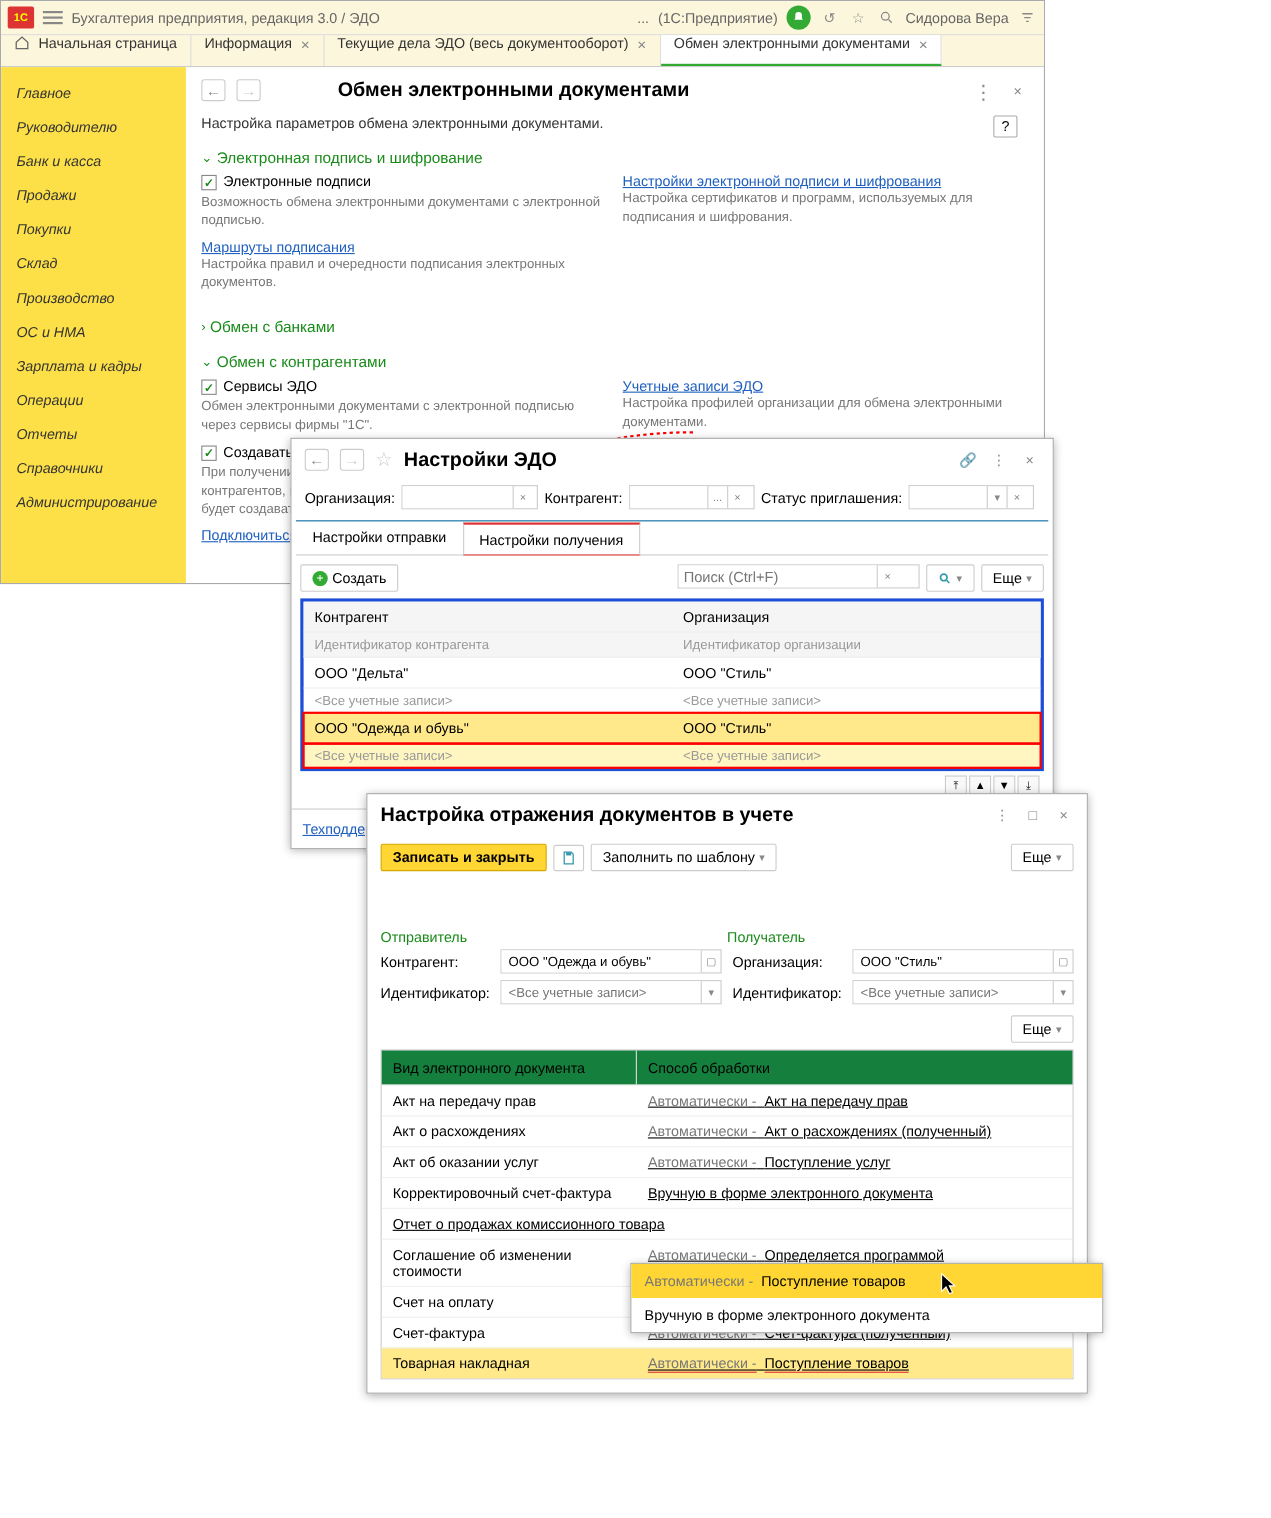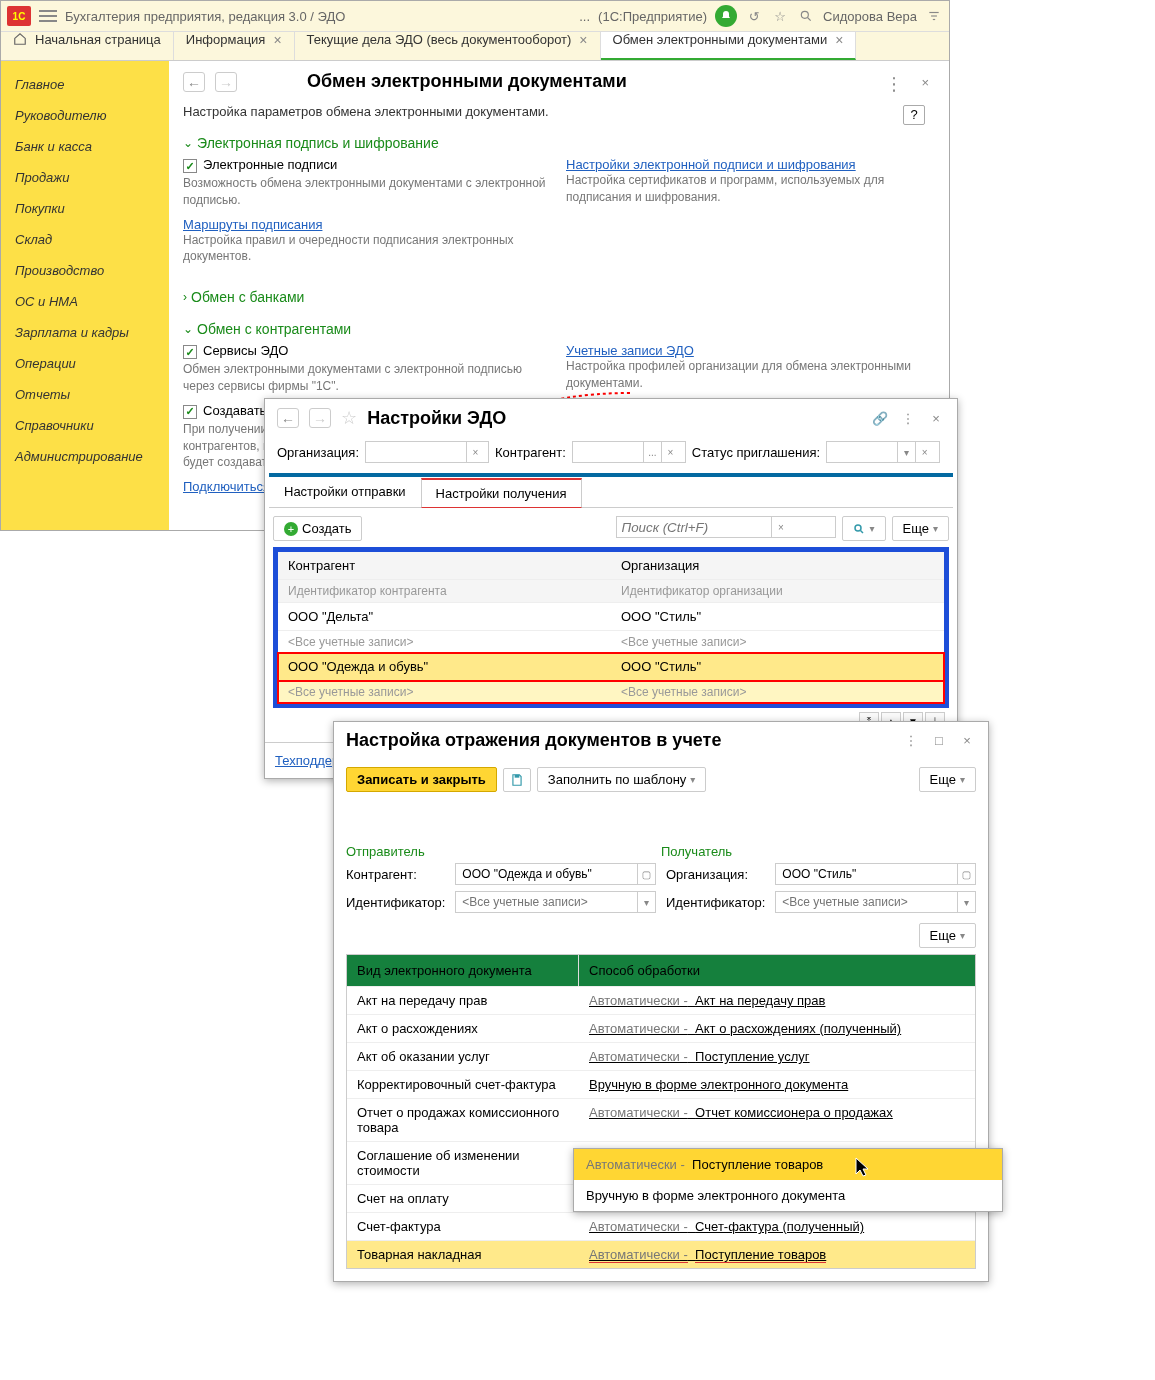--- a/index.html
+++ b/index.html
@@ -42,29 +42,29 @@
 
 .edo-window { position: absolute; top: 398px; left: 264px; width: 694px; background: #fff; border: 1px solid #aaa; box-shadow: 0 2px 8px rgba(0,0,0,0.3); z-index: 10; }
 .edo-header { padding: 8px 12px; display: flex; align-items: center; gap: 10px; }
 .star { color: #ccc; font-size: 18px; }
 .edo-title { font-size: 18px; font-weight: bold; }
 .edo-tools { margin-left: auto; display: flex; gap: 10px; color: #888; }
 .form-row { display: flex; align-items: center; gap: 6px; padding: 4px 12px; font-size: 13px; }
 .input-box { border: 1px solid #ccc; height: 22px; display: inline-flex; }
 .input-field { border: none; padding: 0 4px; outline: none; }
 .input-btn { border-left: 1px solid #ccc; width: 18px; display: flex; align-items: center; justify-content: center; color: #888; font-size: 10px; cursor: pointer; }
-.inner-tabs { display: flex; border-top: 4px solid #0369a1; border-bottom: 1px solid #ccc; margin: 6px 4px 0 4px; }
+.inner-tabs { display: flex; border-top: 1px solid #0369a1; border-bottom: 1px solid #ccc; margin: 6px 4px 0 4px; }
 .inner-tab { padding: 6px 14px; cursor: pointer; border: 1px solid transparent; border-bottom: none; }
 .inner-tab.active { border-top: 2px solid #d33; border-left: 1px solid #ccc; border-right: 1px solid #ccc; background: #fff; position: relative; top: 1px; }
 .inner-content { padding: 8px; }
 .toolbar-row { display: flex; gap: 6px; margin-bottom: 6px; }
 .btn { border: 1px solid #ccc; padding: 4px 10px; background: #fff; border-radius: 2px; cursor: pointer; display: inline-flex; align-items: center; gap: 4px; }
 .btn-create .plus { width: 14px; height: 14px; background: #3a3; border-radius: 50%; color: #fff; font-size: 11px; display: flex; align-items: center; justify-content: center; }
 .search-box { margin-left: auto; width: 220px; }
-.table { border: 5px solid #1d4ed8; }
+.table { border: 3px solid #1d4ed8; }
 .thead { background: #f5f5f5; }
 .tr { display: flex; }
 .td { flex: 1; padding: 6px 10px; border-bottom: 1px solid #eee; }
 .sub { color: #999; font-size: 12px; padding: 4px 10px; }
 .tr.highlighted { background: #ffe98a; outline: 2px solid red; outline-offset: -1px; }
 .tr.highlighted.lower { background: #fff6c2; border-top: none; }
 .pager { display: flex; gap: 2px; justify-content: flex-end; padding: 4px; }
 .pager-btn { width: 20px; height: 18px; border: 1px solid #ccc; background: #f9f9f9; font-size: 10px; display: flex; align-items: center; justify-content: center; cursor: pointer; }
 .footer-link { padding: 10px; border-top: 1px solid #ccc; }
 
@@ -286,21 +286,21 @@
     <div class="inner-tab">Настройки отправки</div>
     <div class="inner-tab active underline-red">Настройки получения</div>
   </div>
   <div class="inner-content">
     <div class="toolbar-row">
       <div class="btn btn-create">
           <span class="plus">+</span>
           <span>Создать</span>
         </div>
       <div class="input-box search-box">
-        <input class="input-field input-placeholder" style="width: 154px; font-style: italic;" placeholder="Поиск (Ctrl+F)">
+        <input class="input-field input-placeholder" style="width: 180px;" placeholder="Поиск (Ctrl+F)">
           <span class="input-btn">×</span>
       </div>
       <div class="btn" style="color:#39a">
         <svg width="12" height="12" viewBox="0 0 24 24" fill="none" stroke="#39a" stroke-width="3">
             <circle cx="10" cy="10" r="6"></circle>
             <line x1="15" y1="15" x2="20" y2="20"></line>
           </svg>
         <span style="font-size:10px;color:#888">▾</span>
       </div>
       <div class="btn">
@@ -422,21 +422,20 @@
           <div class="doc-row">
             <div>Акт об оказании услуг</div>
             <div><span class="auto">Автоматически -</span> &nbsp;<span class="">Поступление услуг</span></div>
           </div>
           <div class="doc-row">
             <div>Корректировочный счет-фактура</div>
             <div><span>Вручную в форме электронного документа</span></div>
           </div>
           <div class="doc-row">
             <div>Отчет о продажах комиссионного товара</div>
-            <div><span class="auto">Автоматически -</span> &nbsp;<span class="">Отчет комиссионера о продажах</span></div>
           </div>
           <div class="doc-row">
             <div>Соглашение об изменении стоимости</div>
             <div><span class="auto">Автоматически -</span> &nbsp;<span class="">Определяется программой</span></div>
           </div>
           <div class="doc-row">
             <div>Счет на оплату</div>
             <div><span class="auto">Автоматически -</span> &nbsp;<span class="">Счет на оплату поставщика</span></div>
           </div>
           <div class="doc-row">

